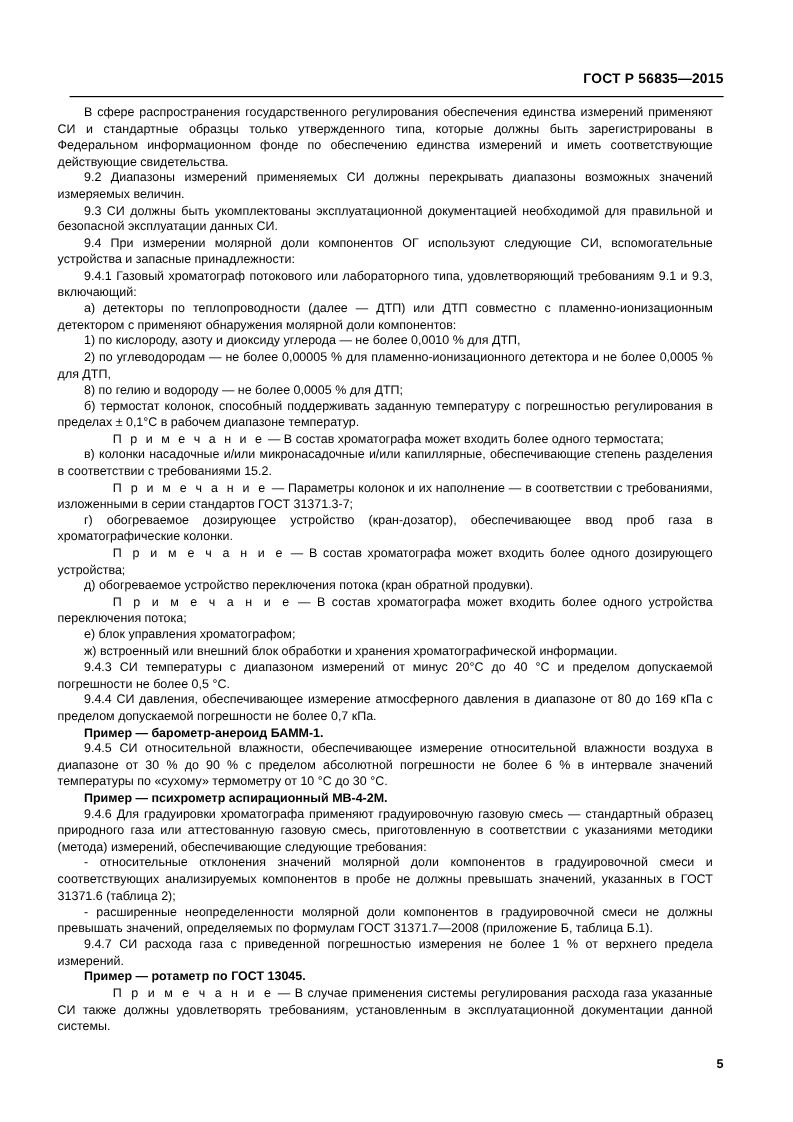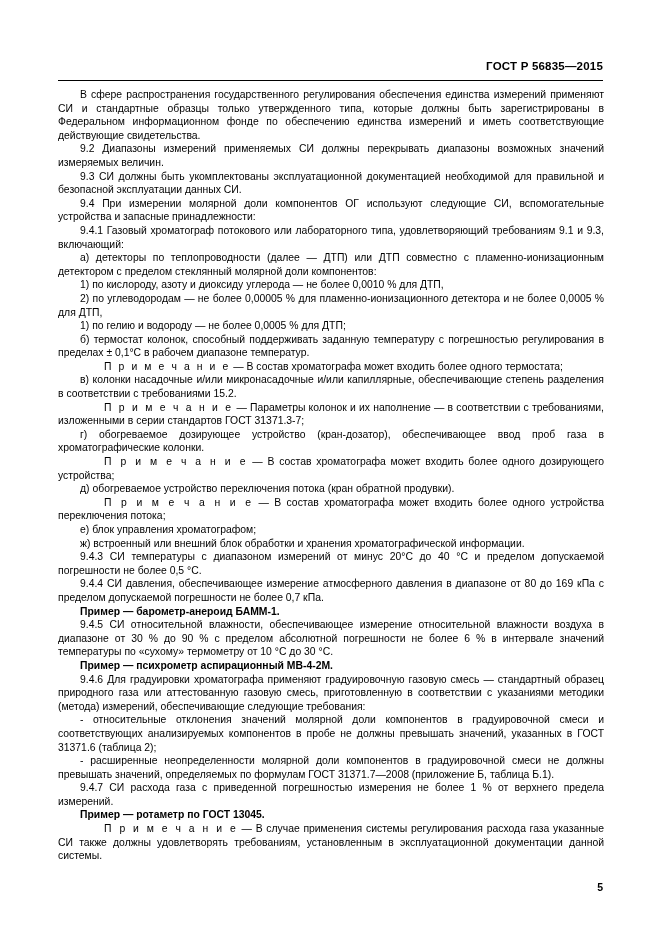--- a/index.html
+++ b/index.html
@@ -34,21 +34,21 @@
     position: absolute;
     top: 80px;
     left: 58px;
     right: 58px;
     height: 1px;
     background: #000000;
   }
   .content {
     position: absolute;
     top: 88px;
-    left: 58px;
+    left: 48px;
     width: 546px;
     font-size: 10.4px;
     line-height: 13.6px;
     text-align: justify;
   }
   .content p {
     margin: 0;
     text-align: justify;
     text-justify: inter-word;
   }
@@ -86,24 +86,24 @@
   <div class="header">ГОСТ Р 56835—2015</div>
   <div class="header-rule"></div>
 
   <div class="content">
 
     <p class="indent">В сфере распространения государственного регулирования обеспечения единства измерений применяют СИ и стандартные образцы только утвержденного типа, которые должны быть зарегистрированы в Федеральном информационном фонде по обеспечению единства измерений и иметь соответствующие действующие свидетельства.</p>
     <p class="indent gap-sm">9.2 Диапазоны измерений применяемых СИ должны перекрывать диапазоны возможных значений измеряемых величин.</p>
     <p class="indent gap-sm">9.3 СИ должны быть укомплектованы эксплуатационной документацией необходимой для правильной и безопасной эксплуатации данных СИ.</p>
     <p class="indent gap-sm">9.4 При измерении молярной доли компонентов ОГ используют следующие СИ, вспомогательные устройства и запасные принадлежности:</p>
     <p class="indent gap-sm">9.4.1 Газовый хроматограф потокового или лабораторного типа, удовлетворяющий требованиям 9.1 и 9.3, включающий:</p>
-    <p class="indent gap-sm">а) детекторы по теплопроводности (далее — ДТП) или ДТП совместно с пламенно-ионизационным детектором с пределом стеклянный молярной доли компонентов:</p>
+    <p class="indent gap-sm">а) детекторы по теплопроводности (далее — ДТП) или ДТП совместно с пламенно-ионизационным детектором с применяют обнаружения молярной доли компонентов:</p>
     <p class="indent gap-sm">1) по кислороду, азоту и диоксиду углерода — не более 0,0010 % для ДТП,</p>
     <p class="indent gap-sm">2) по углеводородам — не более 0,00005 % для пламенно-ионизационного детектора и не более 0,0005 % для ДТП,</p>
-    <p class="indent gap-sm">1) по гелию и водороду — не более 0,0005 % для ДТП;</p>
+    <p class="indent gap-sm">8) по гелию и водороду — не более 0,0005 % для ДТП;</p>
     <p class="indent gap-sm">б) термостат колонок, способный поддерживать заданную температуру с погрешностью регулирования в пределах ± 0,1°С в рабочем диапазоне температур.</p>
 
     <p class="note gap-md"><span class="sp">П р и м е ч а н и е</span><span> — В состав хроматографа может входить более одного термостата;</span></p>
 
     <p class="indent gap-md">в) колонки насадочные и/или микронасадочные и/или капиллярные, обеспечивающие степень разделения в соответствии с требованиями 15.2.</p>
 
     <p class="note gap-md"><span class="sp">П р и м е ч а н и е</span><span> — Параметры колонок и их наполнение — в соответствии с требованиями, изложенными в серии стандартов ГОСТ 31371.3-7;</span></p>
 
     <p class="indent gap-md">г) обогреваемое дозирующее устройство (кран-дозатор), обеспечивающее ввод проб газа в хроматографические колонки.</p>
 

